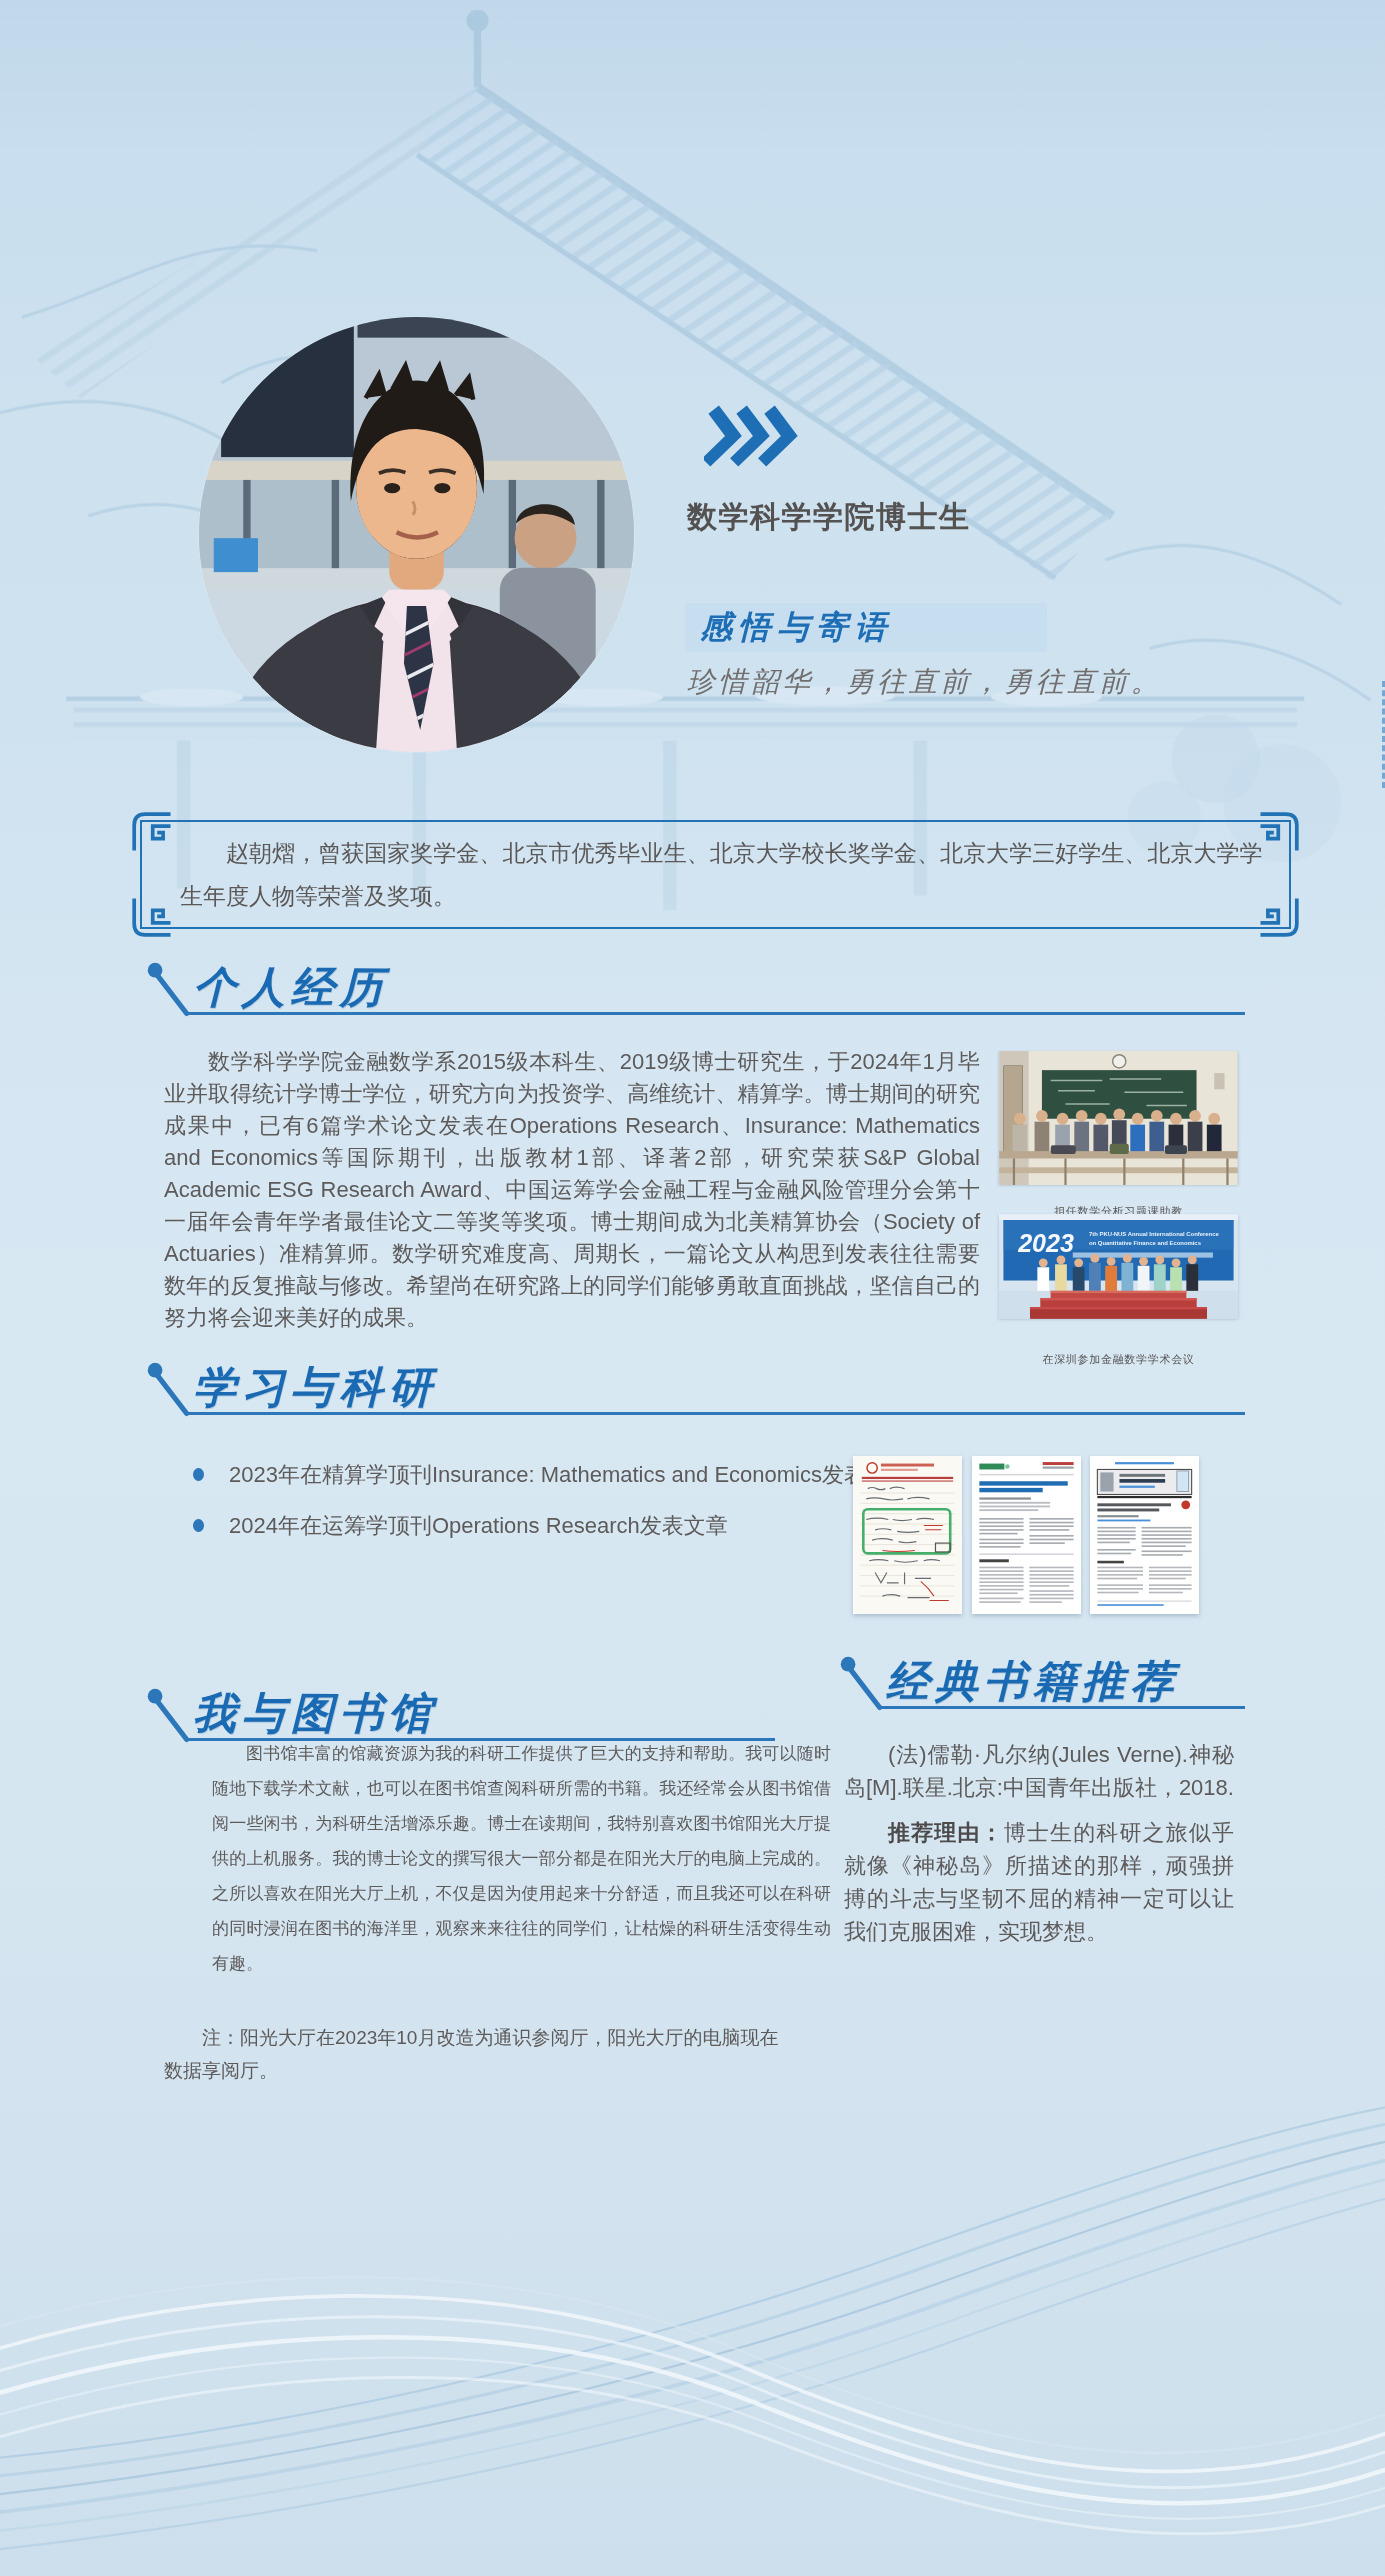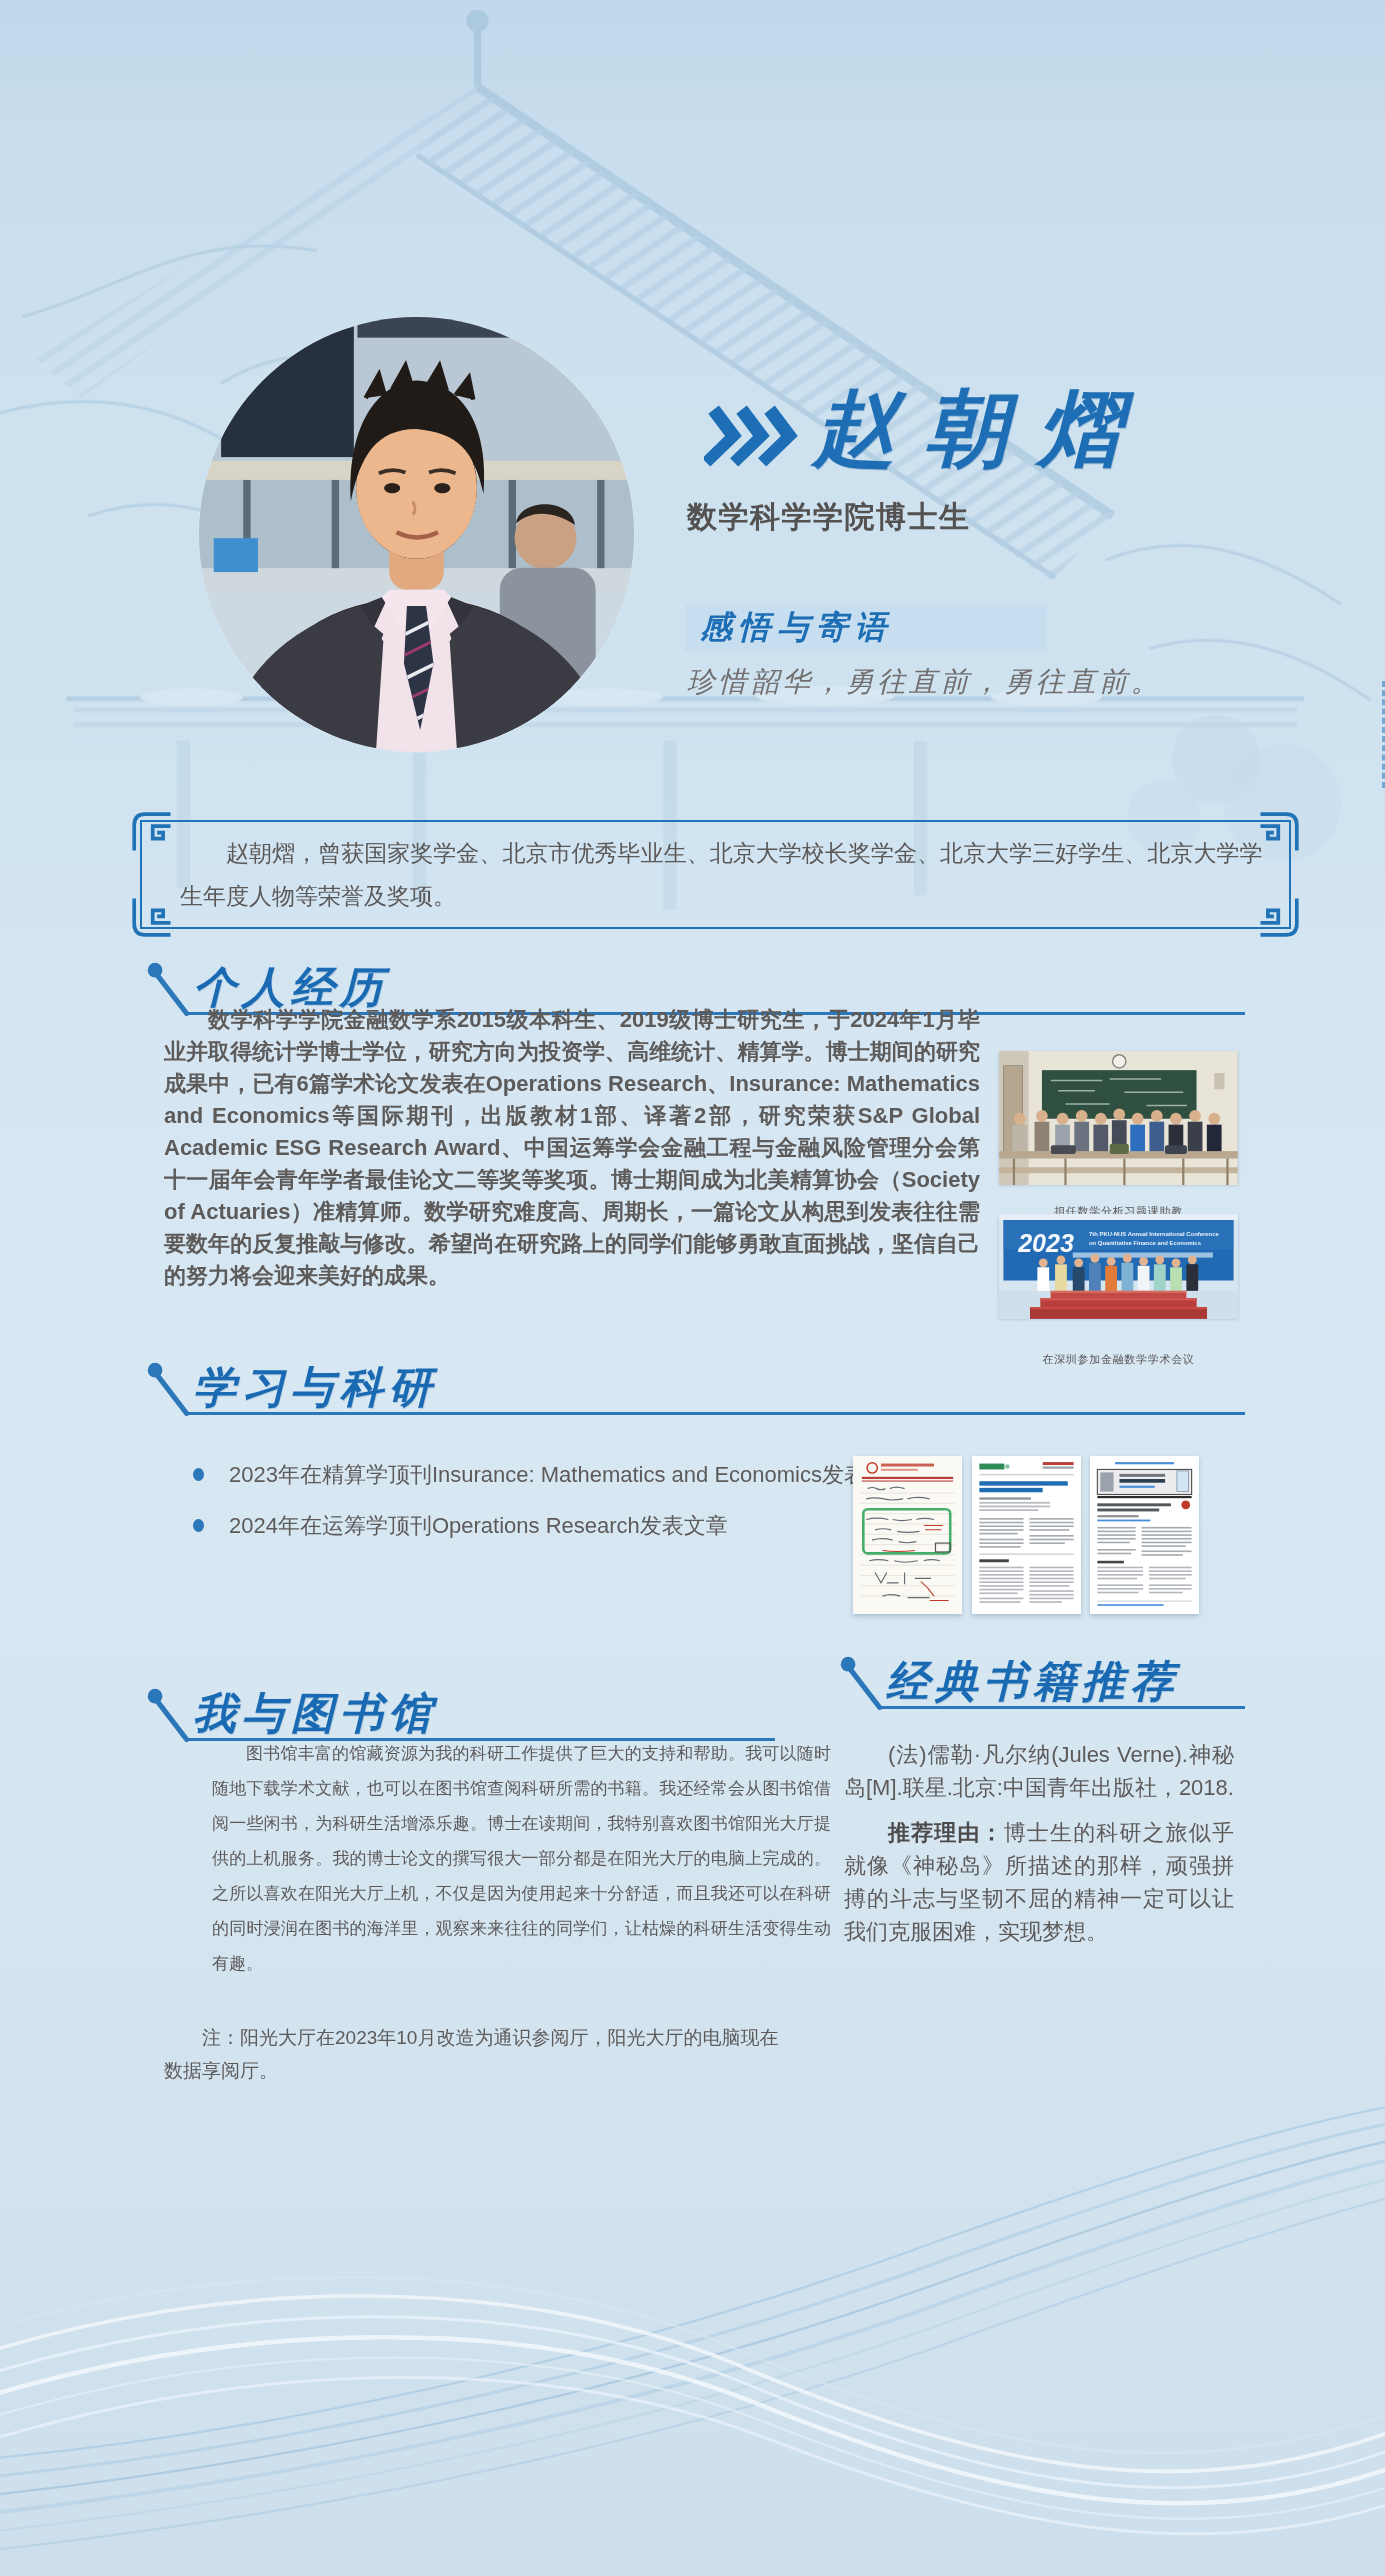--- a/index.html
+++ b/index.html
@@ -30,21 +30,21 @@
   .c-bl{bottom:-13.3px;left:-13.3px;transform:scaleY(-1);}
   .c-br{bottom:-13.3px;right:-13.3px;transform:scale(-1,-1);}
   
   .sec{position:absolute;height:46px;}
   .sec .pin{position:absolute;left:0;top:-7.4px;}
   .sec .sec-title{position:absolute;left:46px;top:-10.3px;font-family:"DejaVu Serif","Liberation Serif",serif;
                   font-style:italic;font-weight:bold;font-size:43px;letter-spacing:5.9px;color:#1a6ab3;white-space:nowrap;
                   text-shadow:0.7px 0.7px 0 rgba(20,80,140,.2);}
   .sec .sec-rule{position:absolute;left:41px;right:0;bottom:0;height:2.9px;background:#2b77b9;}
   
-  .exp-body{left:164px;top:1004px;width:816px;font-size:22px;line-height:32px;text-align:justify;text-indent:2em;color:#5d5a5a;font-weight:bold;}
+  .exp-body{left:164px;top:1046px;width:816px;font-size:22px;line-height:32px;text-align:justify;text-indent:2em;color:#5d5a5a;}
   .caption{width:239px;text-align:center;font-size:11px;color:#565353;letter-spacing:0.7px;margin-top:28px;}
   .photo{left:999px;width:239px;overflow:hidden;background:#9fb4c4;box-shadow:0 0.7px 2.9px rgba(40,70,100,.25);}
   .bullets{left:186px;top:1457px;width:744px;list-style:none;margin:0;padding:0;}
   .bullets li{position:relative;padding-left:43px;font-size:22px;line-height:35px;margin-bottom:16px;color:#5d5a5a;}
   .bullets li:before{content:"";position:absolute;left:7.4px;top:11px;width:11px;height:13.3px;border-radius:50%;background:#2b77b9;}
   .thumbrow{left:853px;top:1456px;display:flex;gap:9.6px;}
   .thumb{width:109px;height:158px;background:#fff;box-shadow:0 1.5px 4.4px rgba(30,60,90,.25);}
   .lib-body{left:172px;top:1736px;width:619px;font-size:17px;line-height:35px;text-align:justify;text-indent:2em;color:#5d5a5a;margin-left:40px;}
   .lib-note{left:164px;top:2021px;width:623px;font-size:19px;line-height:33px;text-indent:2em;color:#5d5a5a;}
   .bk-col{left:844px;top:1738px;width:390px;}
@@ -167,21 +167,20 @@
     </svg>
   </div>
 
   <svg class="abs chevrons" width="100" height="62" viewBox="0 0 136 84">
     <g stroke="#1e6eb5" stroke-width="17" fill="none" transform="skewX(-8)">
       <polyline points="14,6 46,42 14,78"></polyline>
       <polyline points="52,6 84,42 52,78"></polyline>
       <polyline points="90,6 122,42 90,78"></polyline>
     </g>
   </svg>
-  <div class="abs name">赵朝熠</div>
   <div class="abs role">数学科学学院博士生</div>
   <div class="abs motto-band"></div>
   <div class="abs motto-label">感悟与寄语</div>
   <div class="abs motto">珍惜韶华，勇往直前，勇往直前。</div>
 
   <div class="abs bio-box">
     <svg class="corner c-tl" viewBox="0 0 58 58">
         <g stroke="#2173b6" stroke-width="5" fill="none">
           <path d="M56,7 H22 Q7,7 7,22 V56"></path>
           <path d="M56,23 H32 V40 H46 V32 H38"></path>

